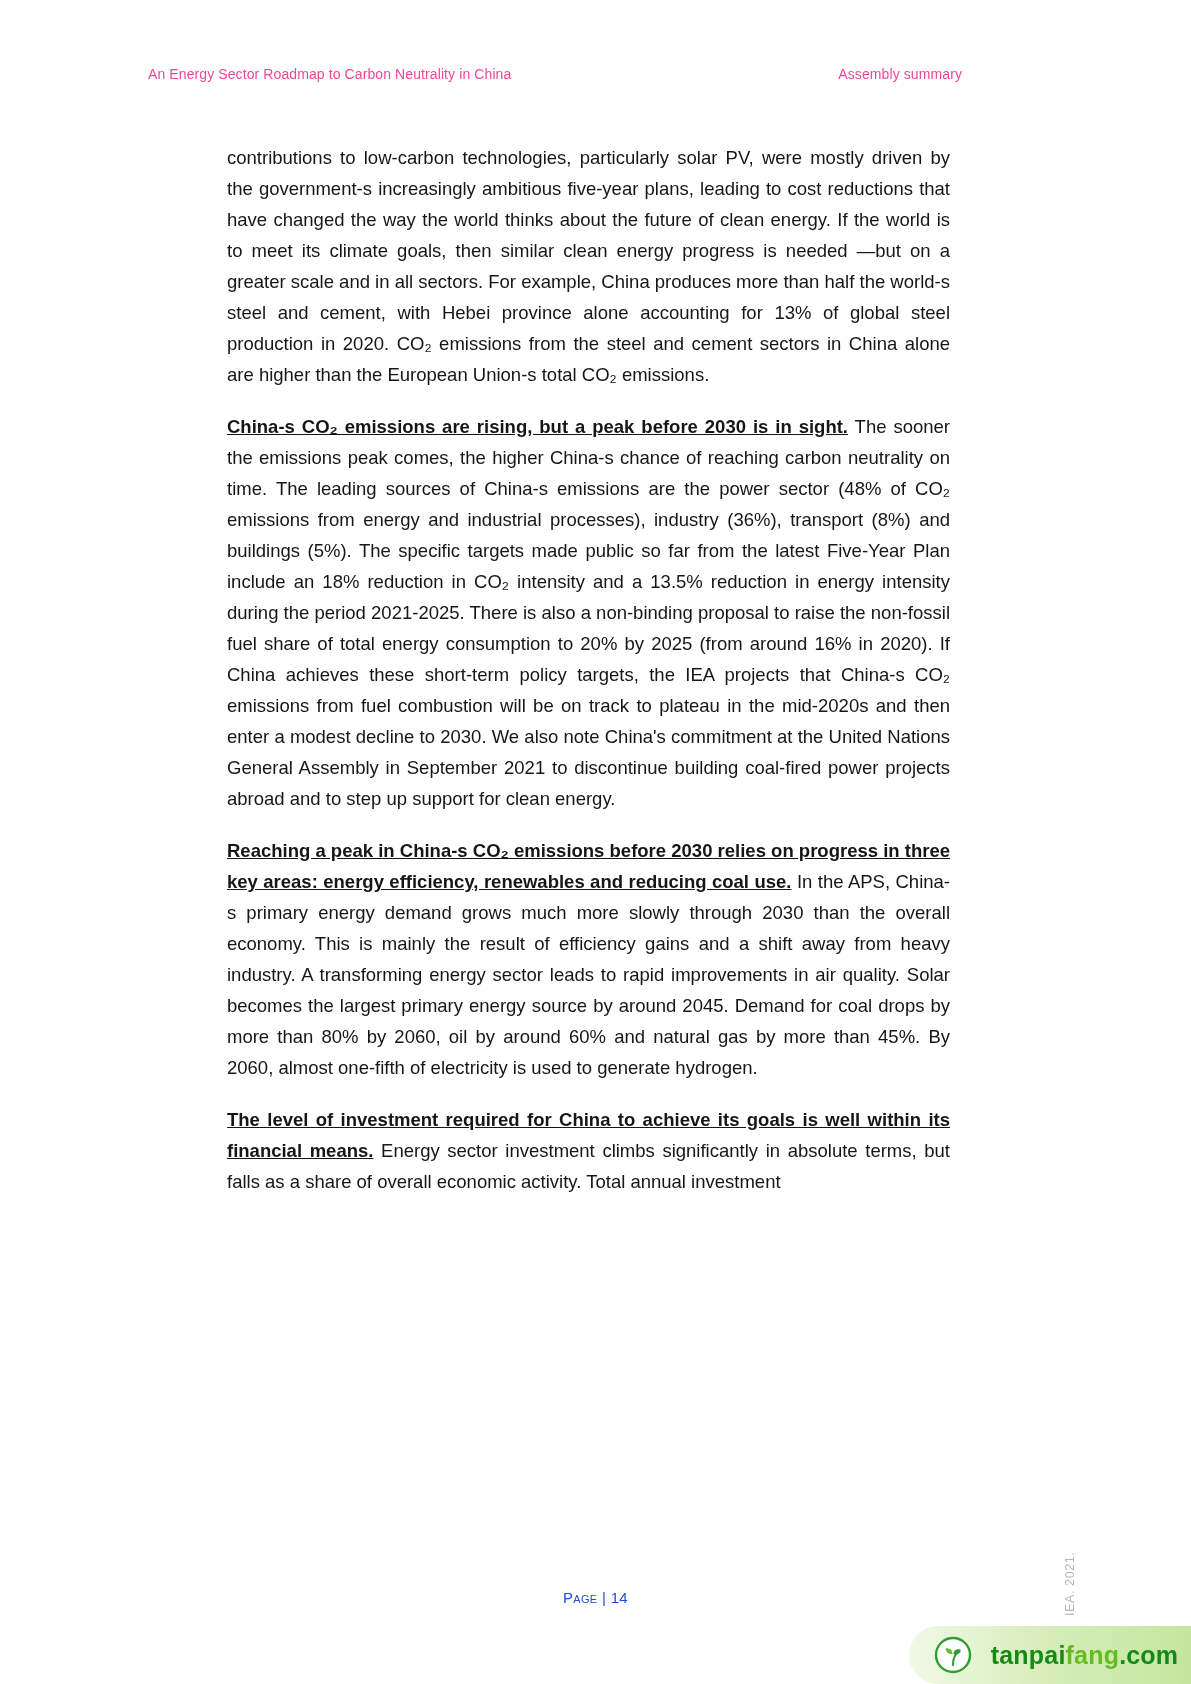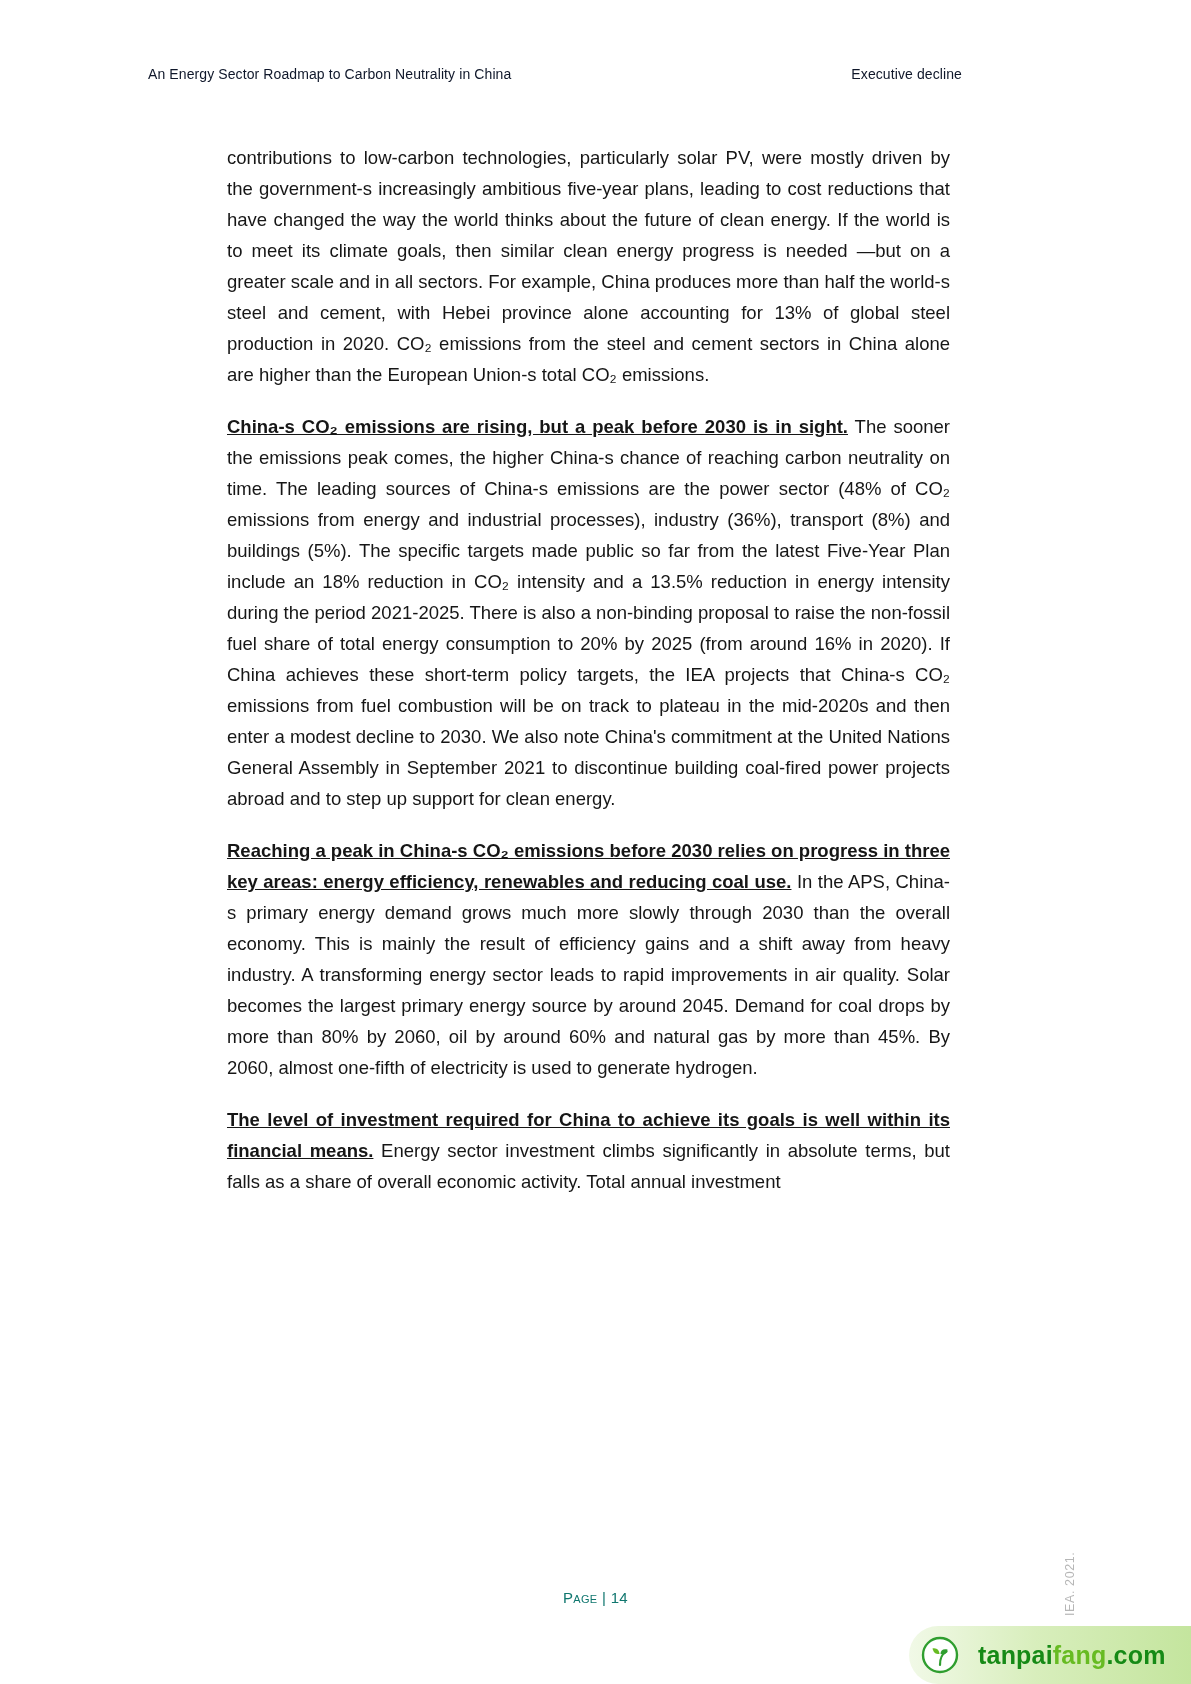--- a/index.html
+++ b/index.html
@@ -6,73 +6,74 @@
   .page {
     position:relative;
     width:1191px; height:1684px;
     background:#ffffff;
     font-family:"Liberation Sans","DejaVu Sans",sans-serif;
     overflow:hidden;
   }
   .header {
     position:absolute; left:148px; top:66px; width:814px;
     display:flex; justify-content:space-between;
-    font-size:14px; color:#0f172a; letter-spacing:0.1px;
+    font-size:14px; color:#ec4899; letter-spacing:0.1px;
   }
   .column {
     position:absolute; left:227px; top:142px; width:735px;
     color:#161616;
   }
   p.body-para {
     margin:0 12px 21px 0;
     font-size:18.5px; line-height:31px;
     text-align:justify; text-justify:inter-word;
   }
   .lead { font-weight:bold;text-decoration:underline; }
   h1.section-heading {
     margin:97px 0 17px -79px;
     font-size:30px; line-height:39px; font-weight:bold;
     color:#21528f; text-align:left;
   }
   .footer {
     position:absolute; left:0; top:1589px; width:1191px;
     text-align:center;
     font-variant:small-caps;
-    font-size:15px; color:#0f766e; letter-spacing:0.3px;
+    font-size:15px; color:#1d4ed8; letter-spacing:0.3px;
   }
   .sidenote {
     position:absolute; left:1063px; top:1616px;
     transform:rotate(-90deg); transform-origin:0 0;
     font-size:12.5px; color:#b6b6b6; letter-spacing:0.6px;
     white-space:nowrap;
   }
   .watermark {
     position:absolute; right:0; bottom:0;
     height:58px; width:282px;
     display:flex; align-items:center; gap:19px;
     padding-left:12px; box-sizing:border-box;
     background:linear-gradient(90deg,#f1f9e7 0%,#d8eebc 45%,#c4e59e 100%);
     border-radius:29px 0 0 29px;
+    justify-content:center;
   }
   .wm-icon { flex:0 0 auto; display:block; }
   .wm-text {
     font-size:25px; font-weight:bold; letter-spacing:0.2px;
     white-space:nowrap;
   }
   .wm-dark  { color:#168a16; }
   .wm-light { color:#67bb22; }
 </style>
 </head>
 <body>
 
 <div class="page">
 
   <div class="header">
     <span>An Energy Sector Roadmap to Carbon Neutrality in China</span>
-    <span>Executive decline</span>
+    <span>Assembly summary</span>
   </div>
 
   <div class="column">
 
     <p class="body-para">
       <span>contributions to low-carbon technologies, particularly solar PV, were mostly driven by the government-s increasingly ambitious five-year plans, leading to cost reductions that have changed the way the world thinks about the future of clean energy. If the world is to meet its climate goals, then similar clean energy progress is needed —but on a greater scale and in all sectors. For example, China produces more than half the world-s steel and cement, with Hebei province alone accounting for 13% of global steel production in 2020. CO₂ emissions from the steel and cement sectors in China alone are higher than the European Union-s total CO₂ emissions.</span>
     </p>
 
     <p class="body-para">
       <span class="lead">China-s CO₂ emissions are rising, but a peak before 2030 is in sight.</span><span> The sooner the emissions peak comes, the higher China-s chance of reaching carbon neutrality on time. The leading sources of China-s emissions are the power sector (48% of CO₂ emissions from energy and industrial processes), industry (36%), transport (8%) and buildings (5%). The specific targets made public so far from the latest Five-Year Plan include an 18% reduction in CO₂ intensity and a 13.5% reduction in energy intensity during the period 2021-2025. There is also a non-binding proposal to raise the non-fossil fuel share of total energy consumption to 20% by 2025 (from around 16% in 2020). If China achieves these short-term policy targets, the IEA projects that China-s CO₂ emissions from fuel combustion will be on track to plateau in the mid-2020s and then enter a modest decline to 2030. We also note China's commitment at the United Nations General Assembly in September 2021 to discontinue building coal-fired power projects abroad and to step up support for clean energy.</span>

